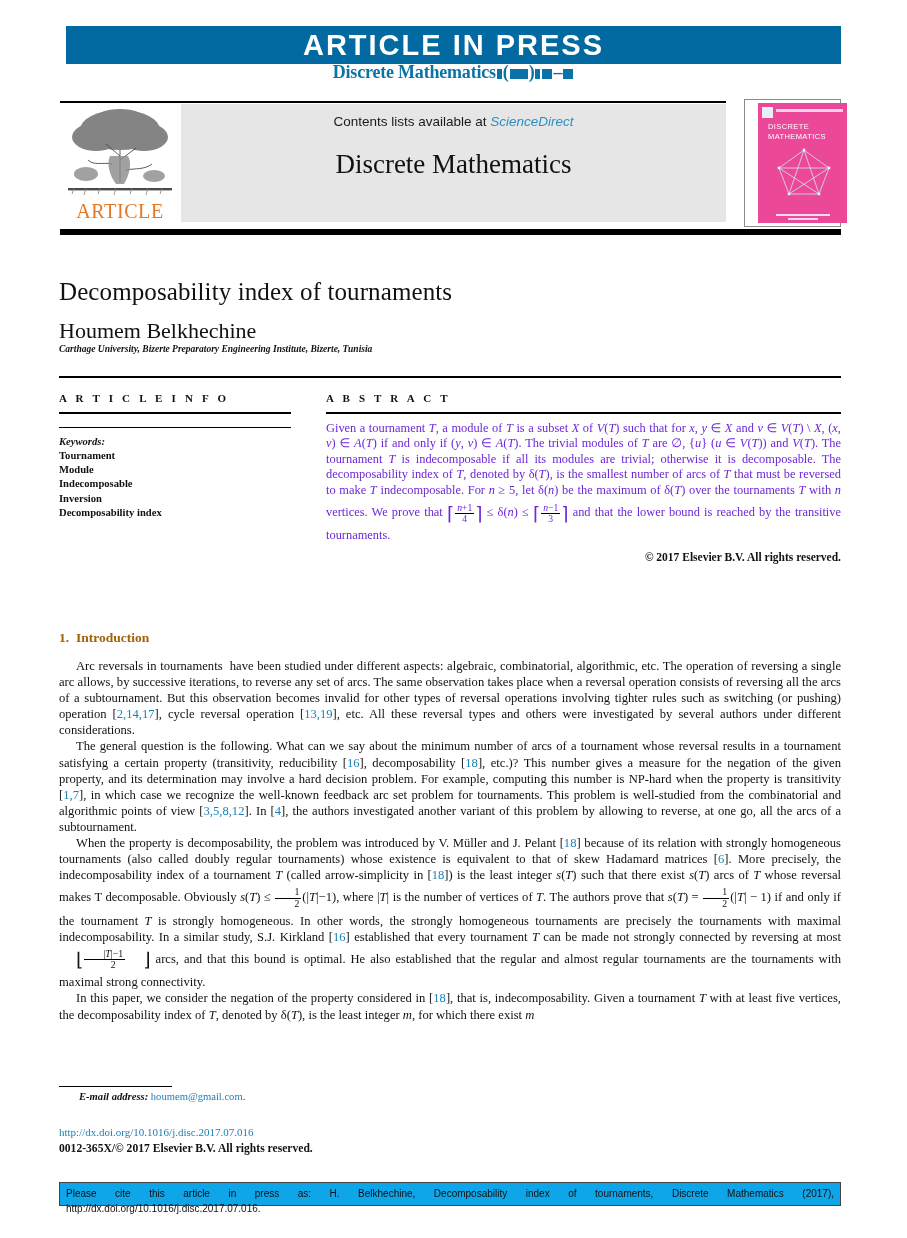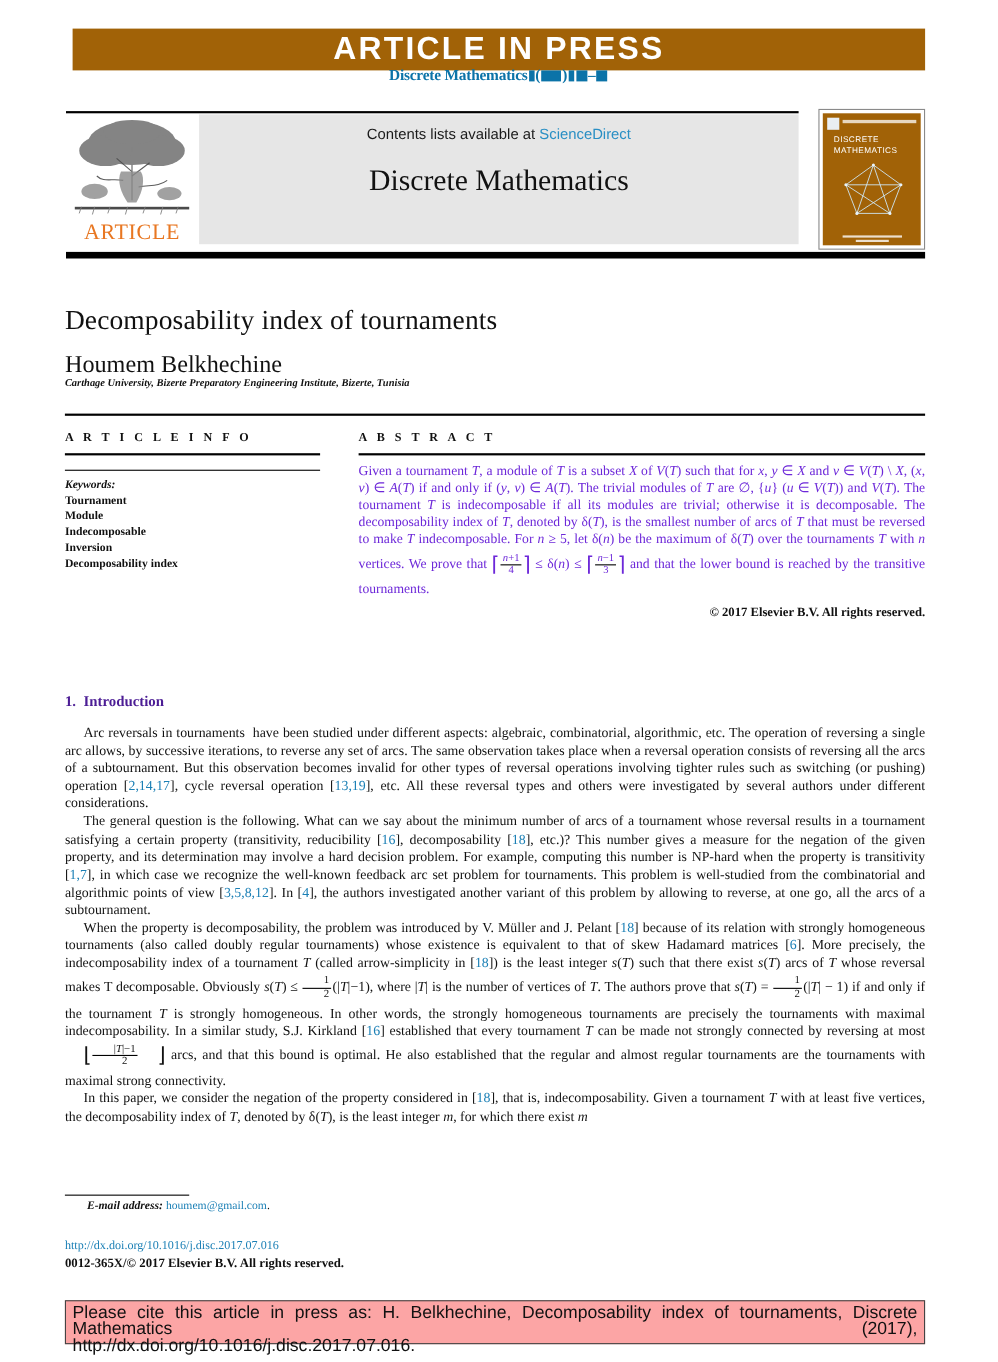--- a/index.html
+++ b/index.html
@@ -22,41 +22,41 @@
     height: 1238px;
   }
 
   
   .aip-band {
     position: absolute;
     left: 66px;
     top: 26px;
     width: 775px;
     height: 38px;
-    background: #a16207;
+    background: #0369a1;
   }
   .aip-text {
     font-family: "Liberation Sans", sans-serif;
     font-weight: bold;
     font-size: 29px;
     color: #ffffff;
     letter-spacing: 2px;
     text-align: center;
     line-height: 38px;
     width: 100%;
   }
   .jref {
     position: absolute;
     left: 0;
     top: 62px;
     width: 907px;
     text-align: center;
     font-family: "Liberation Serif", serif;
     font-weight: bold;
-    font-size: 14px;
+    font-size: 18px;
     color: #0b73a8;
     letter-spacing: -0.2px;
     white-space: nowrap;
   }
   .blk {
     display: inline-block;
     background: #0b73a8;
     vertical-align: -1px;
     margin: 0 1px;
   }
@@ -104,21 +104,21 @@
     background: #e6e6e6;
     text-align: center;
   }
   .hdr-contents {
     position: absolute;
     left: 0; top: 10px; width: 100%;
     font-family: "Liberation Sans", sans-serif;
     font-size: 13.5px;
     color: #1a1a1a;
   }
-  .hdr-contents a { color: #2a8fc4; text-decoration: none; }
+  .hdr-contents a { color: #2a8fc4; text-decoration: none; font-style: italic; }
   .hdr-journal {
     position: absolute;
     left: 0; top: 45px; width: 100%;
     font-family: "Liberation Serif", serif;
     font-size: 27px;
     color: #111;
   }
   .hdr-home {
     position: absolute;
     left: 0; top: 93px; width: 100%;
@@ -134,23 +134,23 @@
     left: 744px;
     top: 99px;
     width: 97px;
     height: 128px;
     background: #ffffff;
     border: 1px solid #8a8a8a;
     box-sizing: border-box;
   }
   .cover-inner {
     position: absolute;
-    left: 3px; top: 3px;
+    left: 13px; top: 3px;
     width: 89px; height: 120px;
-    background: #a16207;
+    background: #ec4899;
     overflow: hidden;
   }
   .cover-topbar {
     position: absolute;
     left: 4px; top: 4px;
     width: 81px; height: 11px;
   }
   .cover-elsq {
     position: absolute;
     left: 0; top: 0;
@@ -317,21 +317,21 @@
   }
 
   
   .secnum {
     position: absolute;
     left: 59px;
     top: 630px;
     font-family: "Liberation Serif", serif;
     font-weight: bold;
     font-size: 13.5px;
-    color: #4c1d95;
+    color: #a16207;
   }
   .body-text {
     position: absolute;
     left: 59px;
     top: 658px;
     width: 782px;
     font-family: "Liberation Serif", serif;
     font-size: 12.6px;
     line-height: 16.1px;
     text-align: justify;
@@ -379,26 +379,26 @@
     font-weight: bold;
     color: #111;
   }
 
   
   .citebox {
     position: absolute;
     left: 59px;
     top: 1182px;
     width: 782px;
-    height: 40px;
-    background: #fca5a5;
+    height: 24px;
+    background: #0ea5e9;
     border: 1px solid #444;
     box-sizing: border-box;
     font-family: "Liberation Sans", sans-serif;
-    font-size: 16px;
+    font-size: 10px;
     line-height: 15px;
     color: #111;
     padding: 3px 6px;
   }
   .citebox .l1 { text-align: justify; text-align-last: justify; }
 </style>
 </head>
 <body>
 
 <div class="page">

